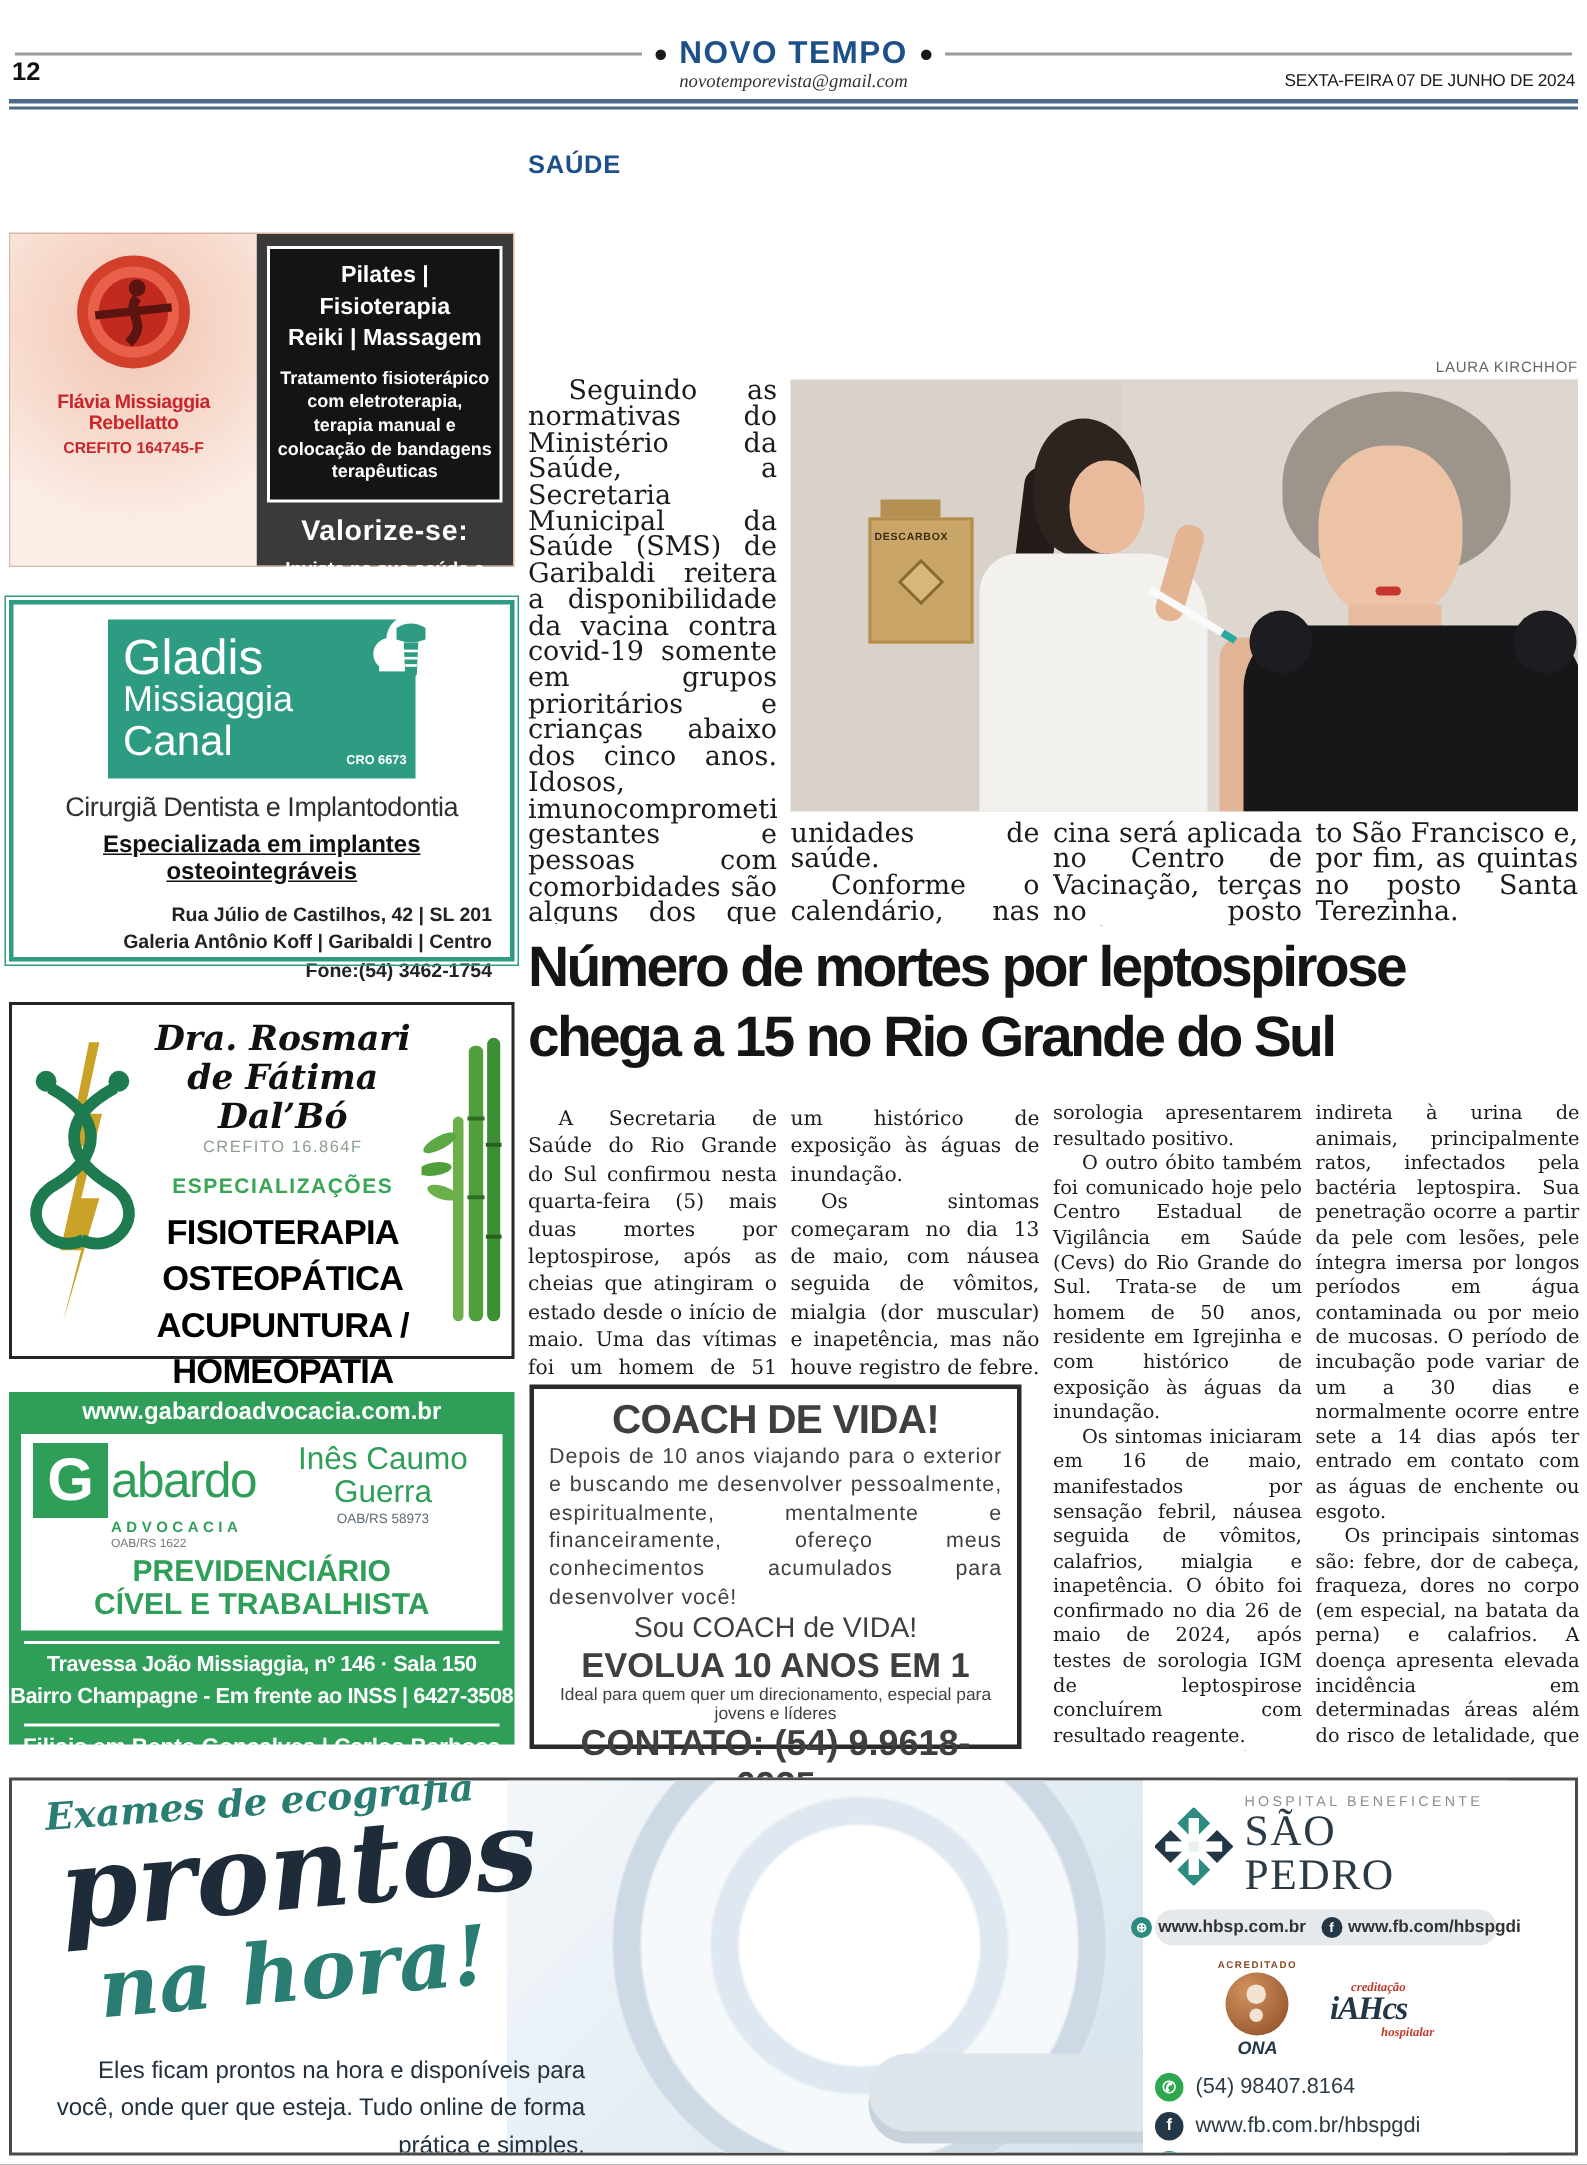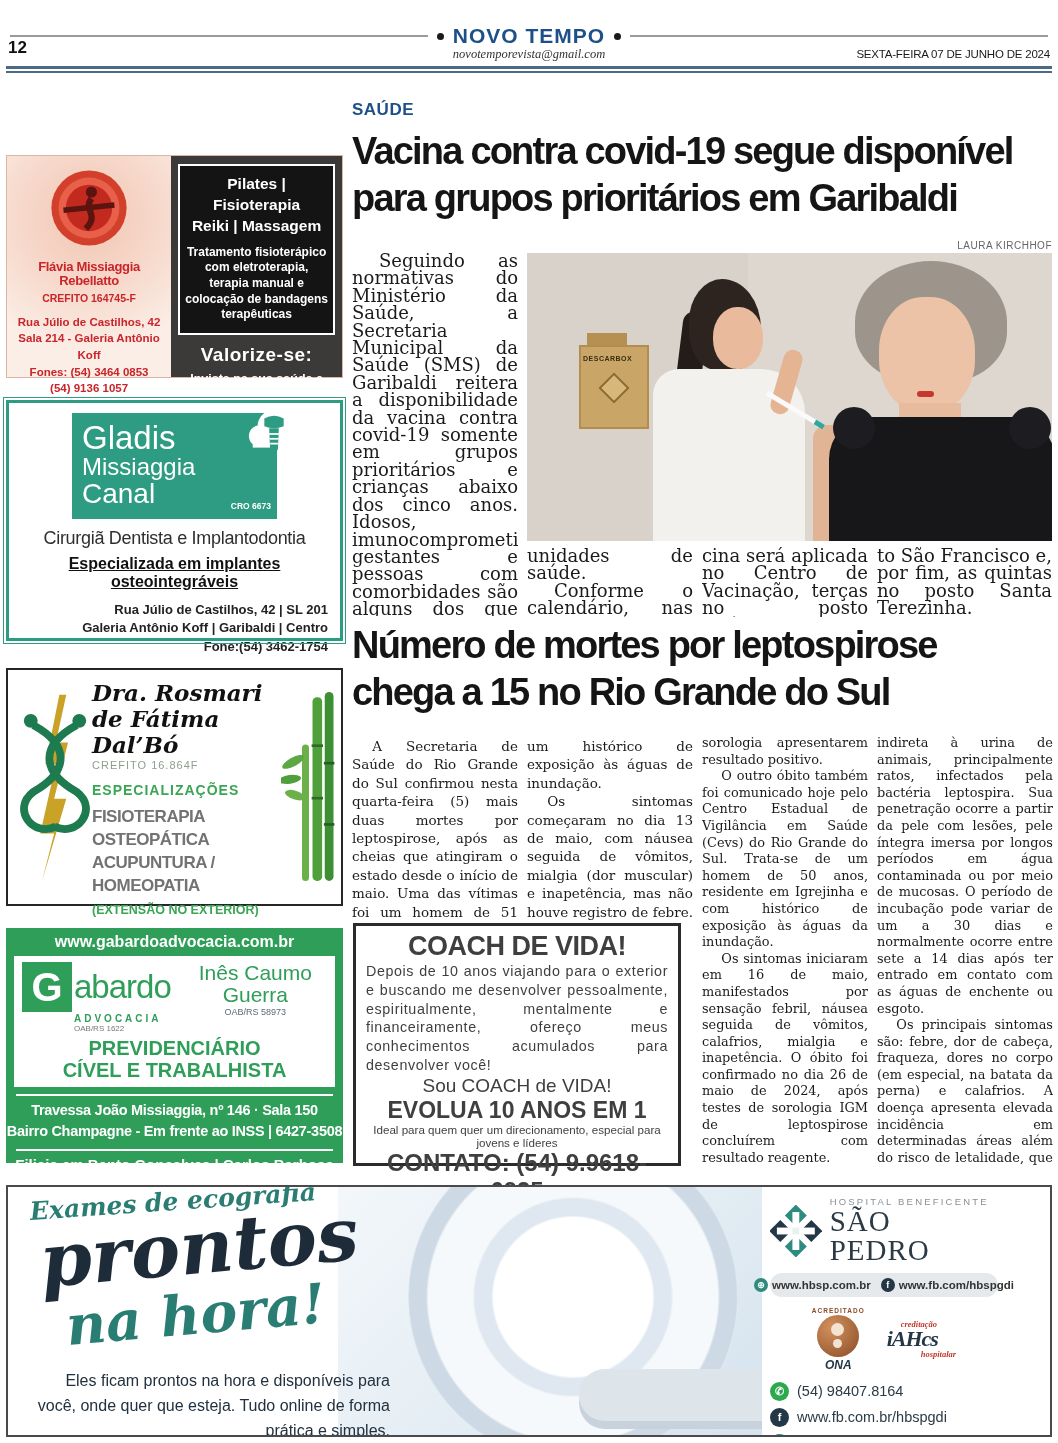--- a/index.html
+++ b/index.html
@@ -83,27 +83,27 @@
   .gl-box{position:relative;width:205px;margin:10px auto 0;background:#2e9c82;color:#fff;
           text-align:left;padding:8px 10px 10px;box-sizing:border-box;}
   .gl1{font-size:33px;line-height:1;} .gl2{font-size:24px;line-height:1.05;} .gl3{font-size:28px;line-height:1.05;}
   .gl-cro{position:absolute;right:6px;bottom:8px;font-size:8.5px;font-weight:bold;}
   .gl-tooth{position:absolute;right:-26px;top:-6px;width:58px;height:58px;}
   .gl-head{margin-top:9px;font-size:18px;font-weight:normal;color:#2f2f2f;letter-spacing:-0.3px;}
   .gl-sub{margin-top:6px;font-size:16px;font-weight:bold;color:#111;text-decoration:underline;}
   .gl-addr{margin-top:10px;padding-right:12px;text-align:right;font-size:13px;font-weight:bold;
            color:#222;line-height:1.45;}
   
-  .ad-rosmari{top:668px;height:238px;background:#fff;border:2px solid #262626;text-align:left;
+  .ad-rosmari{top:668px;height:238px;background:#fff;border:2px solid #262626;text-align:center;
               padding:10px 56px 0 84px;}
   .ros-name{font-family:"DejaVu Serif","Liberation Serif",serif;font-style:italic;font-weight:bold;
             font-size:23px;line-height:1.12;color:#111;}
   .ros-cref{margin-top:2px;font-size:11px;color:#8e9e8e;letter-spacing:1px;}
   .ros-esp{margin-top:11px;font-size:14px;font-weight:bold;color:#3aa655;letter-spacing:1px;}
-  .ros-big{margin-top:8px;font-size:17px;font-weight:bold;color:#737373;letter-spacing:-0.5px;line-height:1.35;}
+  .ros-big{margin-top:8px;font-size:23px;font-weight:bold;color:#000000;letter-spacing:-0.5px;line-height:1.35;}
   .ros-ext{margin-top:5px;font-size:12.5px;font-weight:bold;color:#3aa655;}
   .ros-addr{margin-top:12px;font-size:10px;font-weight:bold;color:#c0392b;line-height:1.7;margin-left:-60px;margin-right:-40px;}
   .ros-cad{position:absolute;left:8px;top:12px;width:78px;height:212px;}
   .ros-bam{position:absolute;right:4px;top:8px;width:56px;height:222px;}
   
   .ad-gab{top:928px;height:235px;background:#2f9e58;color:#fff;text-align:center;padding-top:5px;}
   .gab-url{font-size:16px;font-weight:bold;}
   .gab-box{margin:5px 8px 0;background:#fff;padding:6px 8px;box-sizing:border-box;}
   .gab-logo-row{display:flex;align-items:flex-start;}
   .gab-left{width:53%;text-align:left;}
@@ -186,24 +186,20 @@
     <div class="mast-dot"></div>
     <div class="mast-line"></div>
   </div>
   <div class="pagenum">12</div>
   <div class="hdr-email">novotemporevista@gmail.com</div>
   <div class="hdr-date">SEXTA-FEIRA 07 DE JUNHO DE 2024</div>
   <div class="rule-a"></div>
   <div class="rule-b"></div>
 
   <div class="kicker">SAÚDE</div>
-  <div class="hl hl1">
-    <span>Vacina contra covid-19 segue disponível</span>
-    <span>para grupos prioritários em Garibaldi</span>
-  </div>
   <div class="credit">LAURA KIRCHHOF</div>
 
   <div class="photo">
     <div class="ph-wall"></div>
     <div class="ph-box">
       <div class="ph-box-flap"></div>
       <div class="ph-box-label">DESCARBOX</div>
       <div class="ph-box-diamond"></div>
     </div>
     <div class="nurse-pony"></div>
@@ -265,26 +261,20 @@
       <svg class="fisio-logo" viewBox="0 0 100 100">
         <circle cx="50" cy="50" r="47" fill="#d2402c"></circle>
         <circle cx="50" cy="50" r="38" fill="#e8604a"></circle>
         <circle cx="50" cy="50" r="29" fill="#c22a20"></circle>
         <rect x="18" y="46" width="64" height="7" fill="#5c1410" transform="rotate(-6 50 50)"></rect>
         <circle cx="53" cy="30" r="7" fill="#5c1410"></circle>
         <path d="M53 38 C42 52 64 58 46 76" stroke="#5c1410" stroke-width="8" fill="none"></path>
       </svg>
       <div class="fisio-name">Flávia Missiaggia Rebellatto</div>
       <div class="fisio-cref">CREFITO 164745-F</div>
-      <div class="fisio-addr">
-        <div>Rua Júlio de Castilhos, 42</div>
-        <div>Sala 214 - Galeria Antônio Koff</div>
-        <div>Fones: (54) 3464 0853</div>
-        <div>(54) 9136 1057</div>
-      </div>
     </div>
     <div class="fisio-right">
       <div class="svc-box">
         <div class="svc-line">Pilates | Fisioterapia</div>
         <div class="svc-line">Reiki | Massagem</div>
         <div class="svc-desc">Tratamento fisioterápico com eletroterapia, terapia manual e colocação de bandagens terapêuticas</div>
       </div>
       <div class="valorize">Valorize-se:</div>
       <div class="invista">Invista na sua saúde e tenha muito mais energia para enfrentar a correria diária!</div>
     </div>

